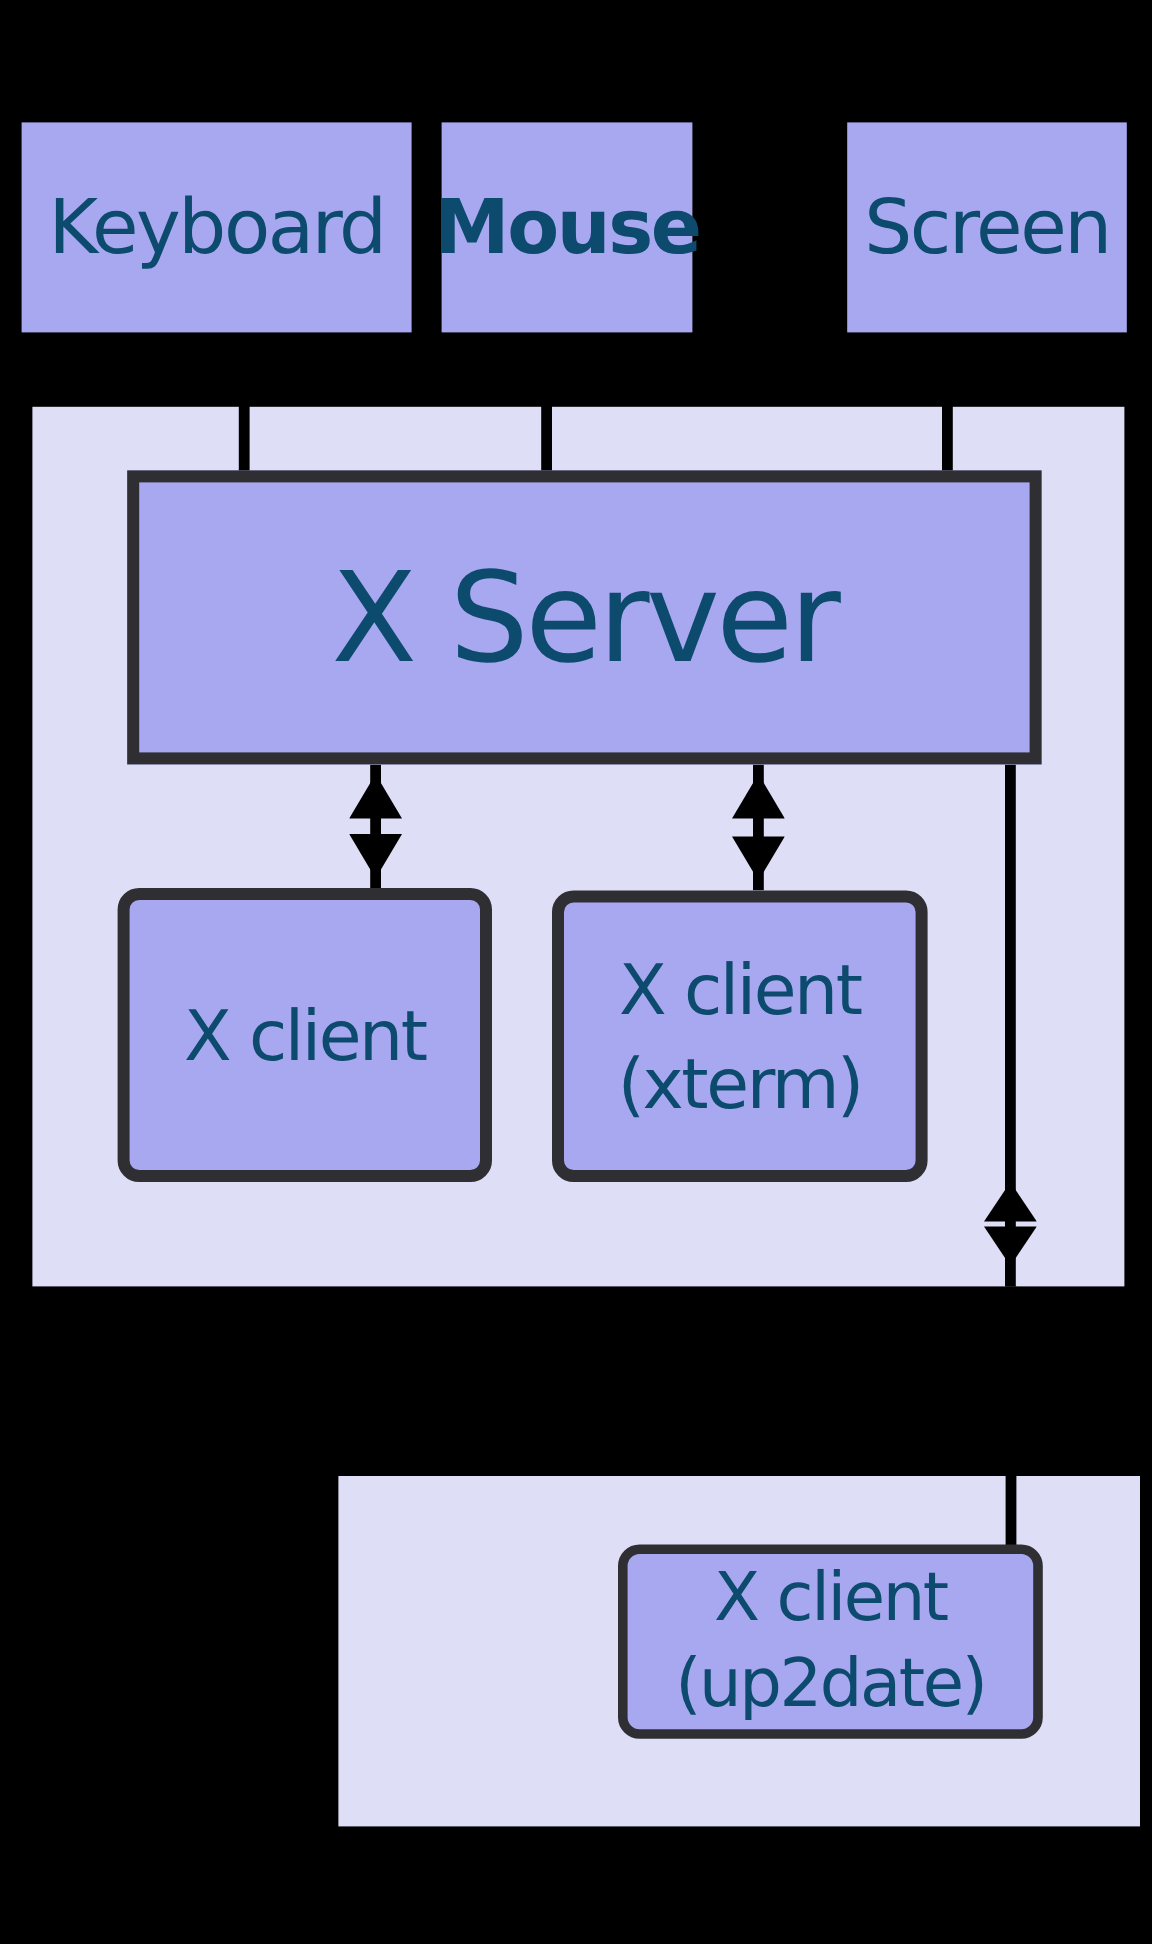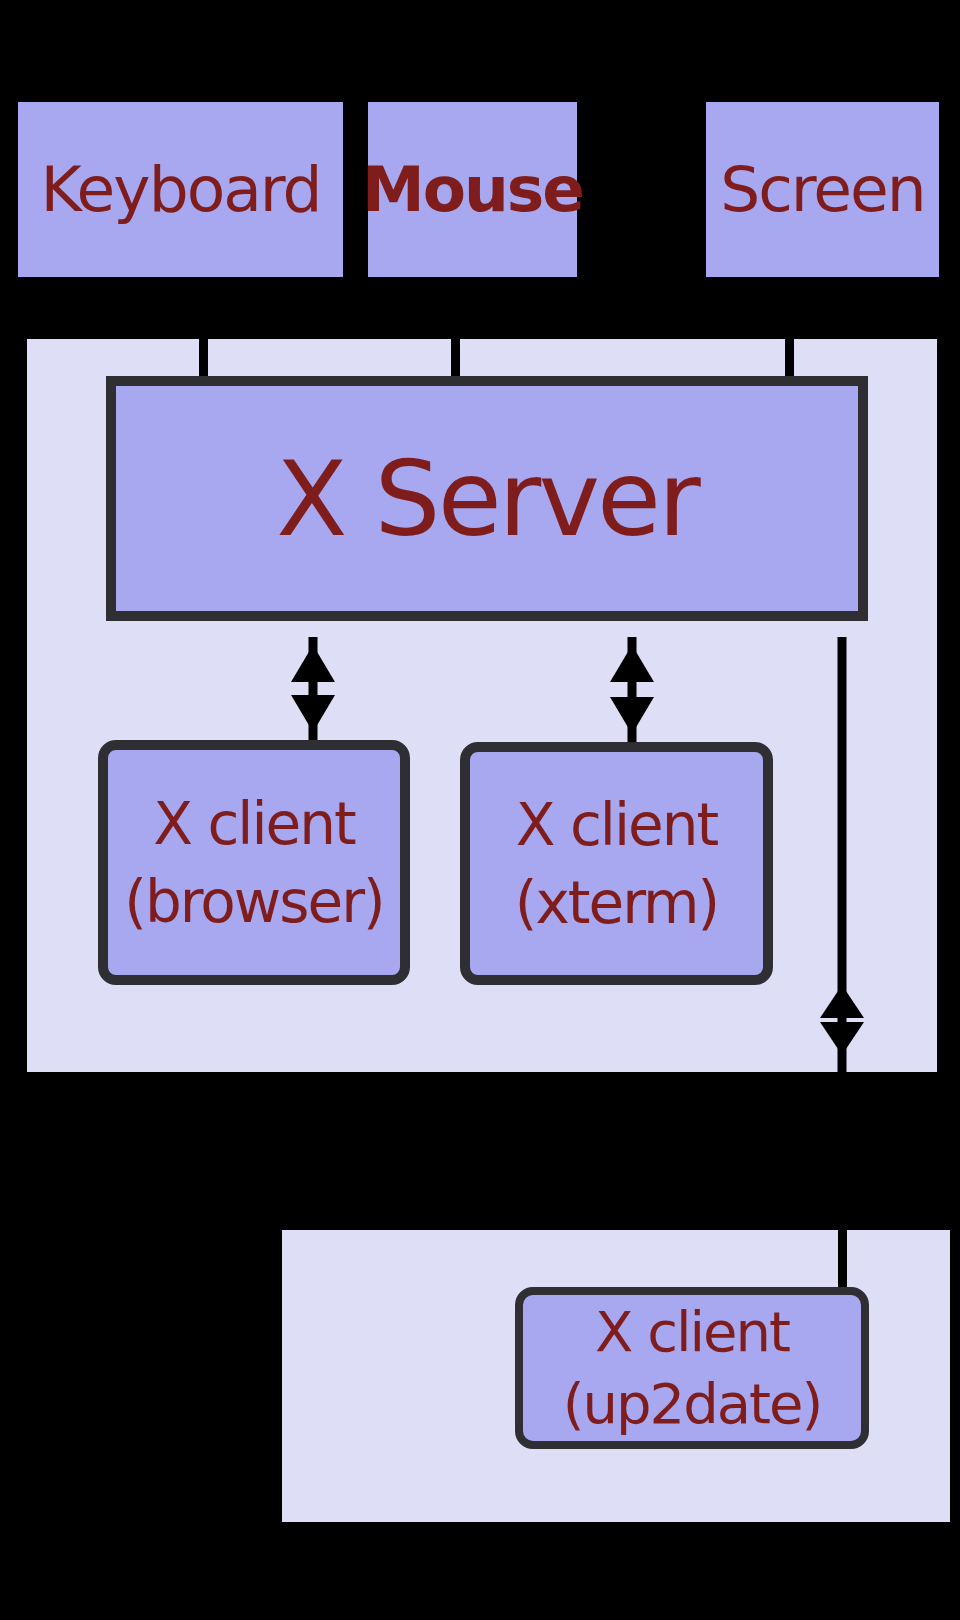--- a/index.html
+++ b/index.html
@@ -16,39 +16,39 @@
     position: absolute;
     background: #dedef7;
   }
   #main-container  { left: 27px;  top: 339px;  width: 910px; height: 733px; }
   #remote-container{ left: 282px; top: 1230px; width: 668px; height: 292px; }
 
   
   .box {
     position: absolute;
     background: #a8a8f0;
-    color: #7f1d1d;
+    color: #0c4a6e;
     display: flex;
     flex-direction: column;
     align-items: center;
     justify-content: center;
     text-align: center;
   }
   .device {
     font-size: 63px;
     letter-spacing: -2px;
   }
   #keyboard-box { left: 18px;  top: 102px; width: 325px; height: 175px; }
   #mouse-box    { left: 368px; top: 102px; width: 209px; height: 175px; font-weight: bold; }
   #screen-box   { left: 706px; top: 102px; width: 233px; height: 175px; }
 
   .framed { border: 10px solid #2f2f33; }
 
   #server-box {
-    left: 106px; top: 376px;
+    left: 106px; top: 392px;
     width: 742px; height: 225px; 
     font-size: 104px;
     letter-spacing: -3px;
   }
   .client { font-size: 58px; line-height: 78px; letter-spacing: -2px; border-radius: 18px; }
   #browser-box { left: 98px;  top: 740px; width: 292px; height: 225px; }
   #xterm-box   { left: 460px; top: 742px; width: 293px; height: 223px; }
   #up2date-box {
     left: 515px; top: 1287px;
     width: 338px; height: 146px;
@@ -112,21 +112,20 @@
   <div id="screen-box" class="box device">
     <span>Screen</span>
   </div>
 
   <div id="server-box" class="box framed">
     <span>X Server</span>
   </div>
 
   <div id="browser-box" class="box framed client">
     <span>X client</span>
-    <span>(browser)</span>
   </div>
 
   <div id="xterm-box" class="box framed client">
     <span>X client</span>
     <span>(xterm)</span>
   </div>
 
   <div id="up2date-box" class="box framed client">
     <span>X client</span>
     <span>(up2date)</span>

